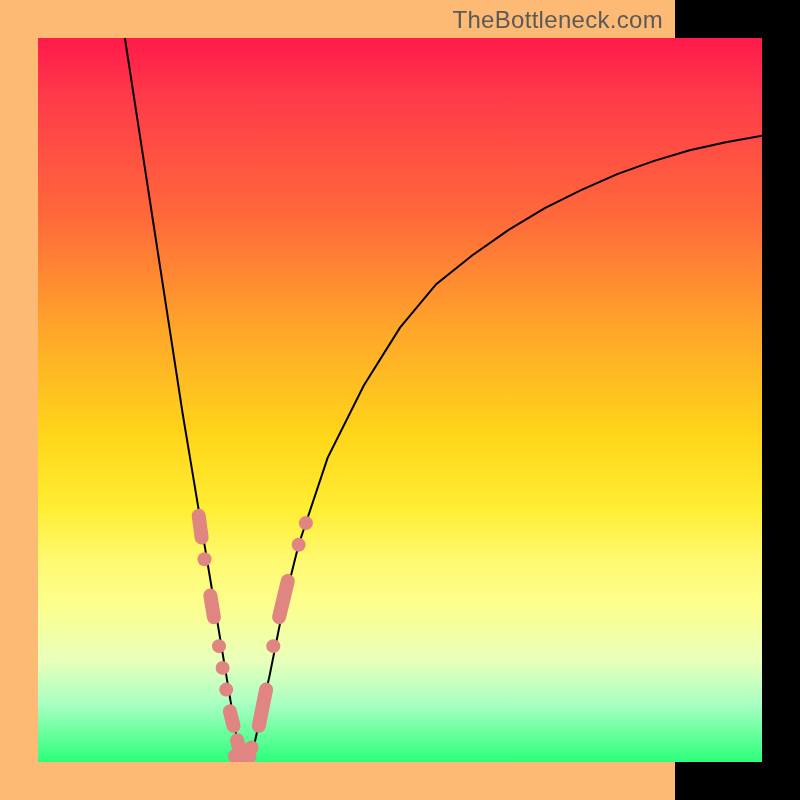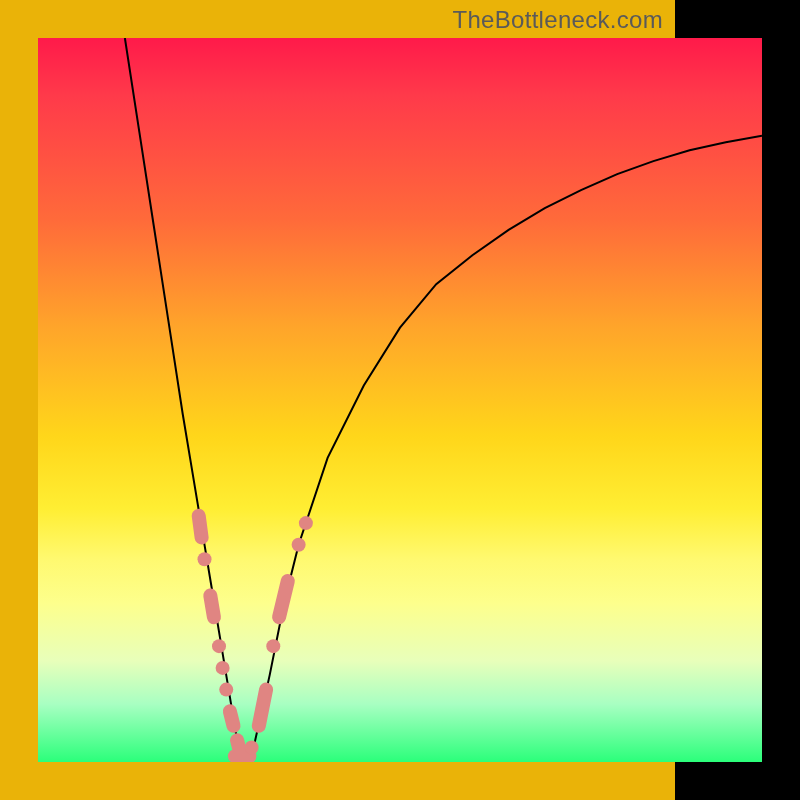--- a/index.html
+++ b/index.html
@@ -1,21 +1,21 @@
 <!DOCTYPE html>
 <html><head>
 <meta charset="utf-8">
 <style>
   * { margin: 0; padding: 0; box-sizing: border-box; }
   html, body { width: 800px; height: 800px; overflow: hidden; background: #000; }
   .frame {
     position: relative;
     width: 675px;
     height: 800px;
-    background: #eab308;
+    background: #fdba74;
   }
   .watermark {
     position: absolute;
     top: 6px;
     right: 12px;
     font-family: Arial, Helvetica, sans-serif;
     font-size: 24px;
     font-weight: 500;
     color: #5a5a5a;
     letter-spacing: 0.3px;

